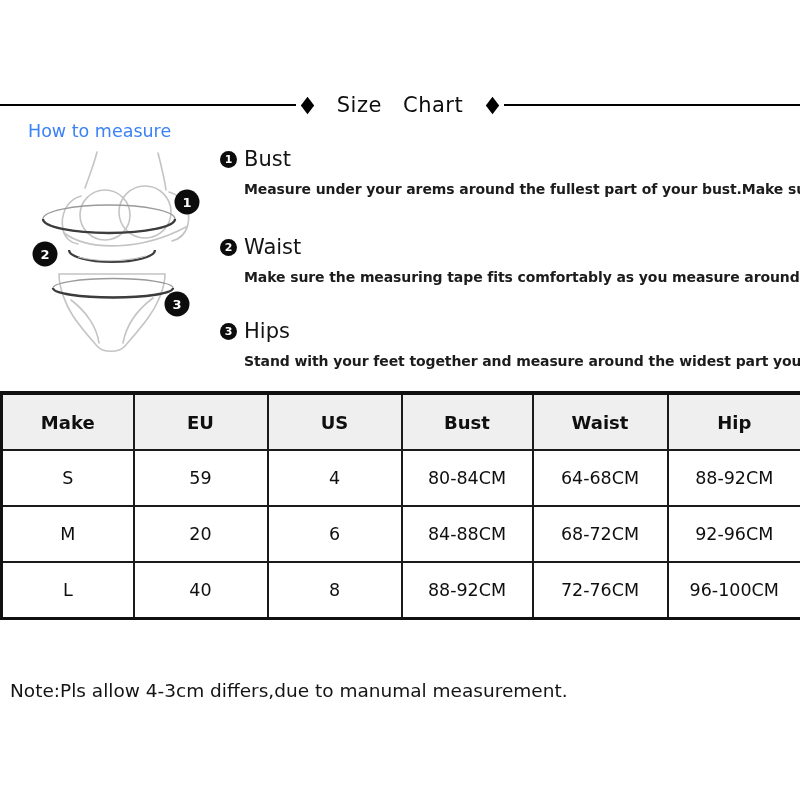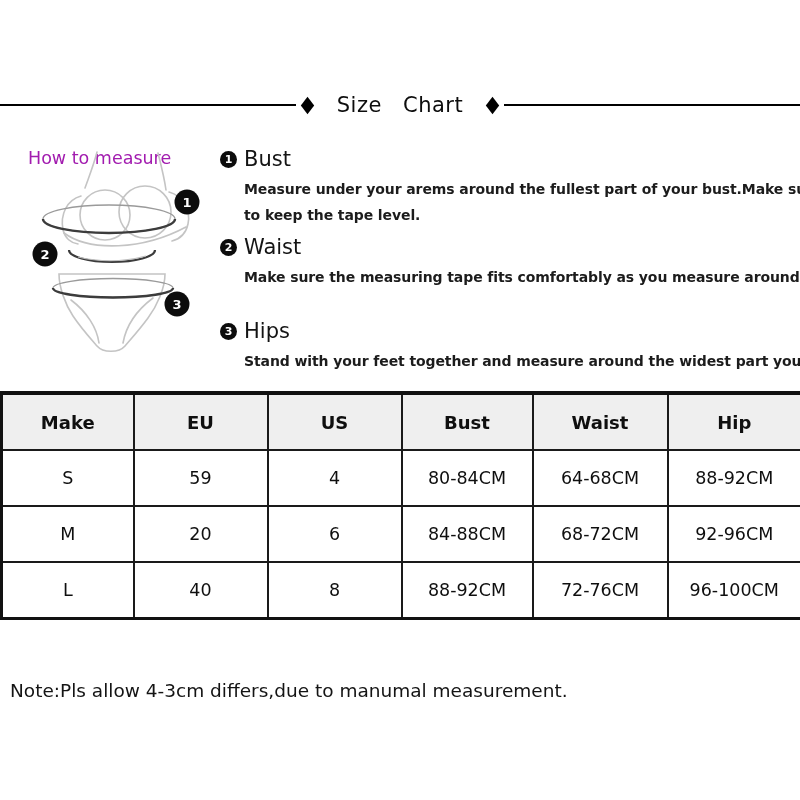--- a/index.html
+++ b/index.html
@@ -24,21 +24,21 @@
   }
   .divider .title{
     font-size:21px;line-height:24px;
     padding:0 18px;
     word-spacing:14px;letter-spacing:.5px;
     color:#0d0d0d;white-space:nowrap;
   }
   
   .howto-heading{
     position:absolute;left:28px;top:121px;
-    font-size:17.5px;color:#a21caf;white-space:nowrap;margin-top:27px;
+    font-size:17.5px;color:#3b82f6;white-space:nowrap;
   }
   .diagram{position:absolute;left:15px;top:140px;width:200px;height:220px;}
   
   .sections{position:absolute;left:220px;top:146px;width:578px;}
   .section{position:absolute;left:0;width:578px;}
   .sec-1{top:0;} .sec-2{top:88px;} .sec-3{top:172px;}
   .sec-head{display:flex;align-items:center;gap:7px;height:26px;}
   .badge{
     width:17px;height:17px;border-radius:50%;
     background:#0c0c0c;color:#fff;
@@ -134,21 +134,20 @@
 
   <div class="sections">
 
     <div class="section sec-1">
       <div class="sec-head">
         <span class="badge">1</span>
         <span class="sec-title">Bust</span>
       </div>
       <div class="sec-desc">
         <div>Measure under your arems around the fullest part of your bust.Make sure</div>
-        <div>to keep the tape level.</div>
       </div>
     </div>
 
     <div class="section sec-2">
       <div class="sec-head">
         <span class="badge">2</span>
         <span class="sec-title">Waist</span>
       </div>
       <div class="sec-desc">
         <div>Make sure the measuring tape fits comfortably as you measure around the</div>

